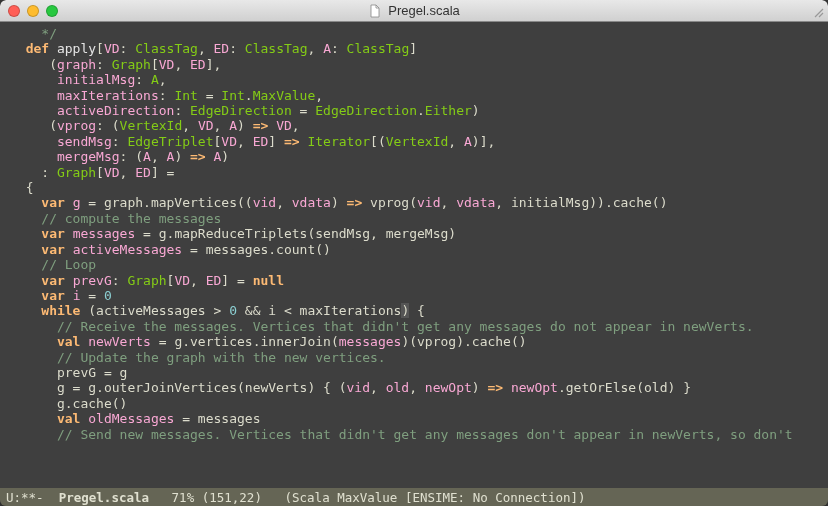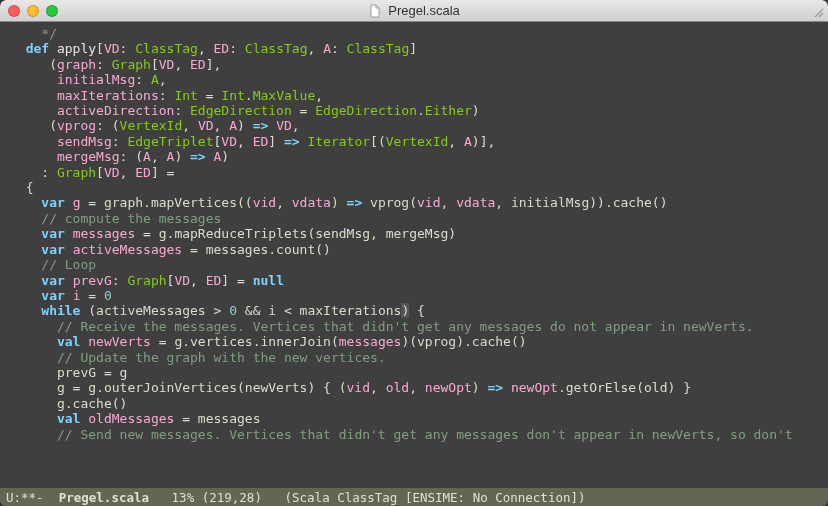--- a/index.html
+++ b/index.html
@@ -34,21 +34,21 @@
   .editor {
     background: #3f3f3f;
     color: #dcdccc;
     padding: 4px 10px 4px 10px;
     height: calc(506px - 22px - 18px);
     overflow: hidden;
     white-space: pre;
     line-height: 15.4px;
   }
   .tok-comment { color: #7f9f7f; }
-  .tok-kw { color: #7dd3fc; font-weight: bold; }
+  .tok-kw { color: #fdba74; font-weight: bold; }
   .tok-fn { color: #e5e5e5; }
   .tok-type { color: #84cc16; }
   .tok-num { color: #8cd0d3; }
   .tok-var { color: #f9a8d4; }
   .tok-default { color: #dcdccc; }
   .cursor-mark { background:#555; }
   .modeline {
     height: 18px;
     background: #656555;
     color: #e0e0d0;
@@ -81,13 +81,13 @@
   </div>
   <div class="resize-icon">
     <svg viewBox="0 0 14 14">
         <path d="M13 5L5 13M13 9L9 13" stroke="#999" stroke-width="1.2" fill="none"></path>
       </svg>
   </div>
 </div>
 
 <div class="editor" id="editor"><div><span class="tok-default">    </span><span class="tok-comment">*/</span></div><div><span class="tok-default">  </span><span class="tok-kw">def</span><span class="tok-default"> </span><span class="tok-fn">apply</span><span class="tok-default">[</span><span class="tok-var">VD</span><span class="tok-default">: </span><span class="tok-type">ClassTag</span><span class="tok-default">, </span><span class="tok-var">ED</span><span class="tok-default">: </span><span class="tok-type">ClassTag</span><span class="tok-default">, </span><span class="tok-var">A</span><span class="tok-default">: </span><span class="tok-type">ClassTag</span><span class="tok-default">]</span></div><div><span class="tok-default">     (</span><span class="tok-var">graph</span><span class="tok-default">: </span><span class="tok-type">Graph</span><span class="tok-default">[</span><span class="tok-var">VD</span><span class="tok-default">, </span><span class="tok-var">ED</span><span class="tok-default">],</span></div><div><span class="tok-default">      </span><span class="tok-var">initialMsg</span><span class="tok-default">: </span><span class="tok-type">A</span><span class="tok-default">,</span></div><div><span class="tok-default">      </span><span class="tok-var">maxIterations</span><span class="tok-default">: </span><span class="tok-type">Int</span><span class="tok-default"> = </span><span class="tok-type">Int</span><span class="tok-default">.</span><span class="tok-type">MaxValue</span><span class="tok-default">,</span></div><div><span class="tok-default">      </span><span class="tok-var">activeDirection</span><span class="tok-default">: </span><span class="tok-type">EdgeDirection</span><span class="tok-default"> = </span><span class="tok-type">EdgeDirection</span><span class="tok-default">.</span><span class="tok-type">Either</span><span class="tok-default">)</span></div><div><span class="tok-default">     (</span><span class="tok-var">vprog</span><span class="tok-default">: (</span><span class="tok-type">VertexId</span><span class="tok-default">, </span><span class="tok-var">VD</span><span class="tok-default">, </span><span class="tok-var">A</span><span class="tok-default">) </span><span class="tok-kw">=&gt;</span><span class="tok-default"> </span><span class="tok-var">VD</span><span class="tok-default">,</span></div><div><span class="tok-default">      </span><span class="tok-var">sendMsg</span><span class="tok-default">: </span><span class="tok-type">EdgeTriplet</span><span class="tok-default">[</span><span class="tok-var">VD</span><span class="tok-default">, </span><span class="tok-var">ED</span><span class="tok-default">] </span><span class="tok-kw">=&gt;</span><span class="tok-default"> </span><span class="tok-type">Iterator</span><span class="tok-default">[(</span><span class="tok-type">VertexId</span><span class="tok-default">, </span><span class="tok-var">A</span><span class="tok-default">)],</span></div><div><span class="tok-default">      </span><span class="tok-var">mergeMsg</span><span class="tok-default">: (</span><span class="tok-var">A</span><span class="tok-default">, </span><span class="tok-var">A</span><span class="tok-default">) </span><span class="tok-kw">=&gt;</span><span class="tok-default"> </span><span class="tok-var">A</span><span class="tok-default">)</span></div><div><span class="tok-default">    : </span><span class="tok-type">Graph</span><span class="tok-default">[</span><span class="tok-var">VD</span><span class="tok-default">, </span><span class="tok-var">ED</span><span class="tok-default">] =</span></div><div><span class="tok-default">  {</span></div><div><span class="tok-default">    </span><span class="tok-kw">var</span><span class="tok-default"> </span><span class="tok-var">g</span><span class="tok-default"> = graph.mapVertices((</span><span class="tok-var">vid</span><span class="tok-default">, </span><span class="tok-var">vdata</span><span class="tok-default">) </span><span class="tok-kw">=&gt;</span><span class="tok-default"> vprog(</span><span class="tok-var">vid</span><span class="tok-default">, </span><span class="tok-var">vdata</span><span class="tok-default">, initialMsg)).cache()</span></div><div><span class="tok-default">    </span><span class="tok-comment">// compute the messages</span></div><div><span class="tok-default">    </span><span class="tok-kw">var</span><span class="tok-default"> </span><span class="tok-var">messages</span><span class="tok-default"> = g.mapReduceTriplets(sendMsg, mergeMsg)</span></div><div><span class="tok-default">    </span><span class="tok-kw">var</span><span class="tok-default"> </span><span class="tok-var">activeMessages</span><span class="tok-default"> = messages.count()</span></div><div><span class="tok-default">    </span><span class="tok-comment">// Loop</span></div><div><span class="tok-default">    </span><span class="tok-kw">var</span><span class="tok-default"> </span><span class="tok-var">prevG</span><span class="tok-default">: </span><span class="tok-type">Graph</span><span class="tok-default">[</span><span class="tok-var">VD</span><span class="tok-default">, </span><span class="tok-var">ED</span><span class="tok-default">] = </span><span class="tok-kw">null</span></div><div><span class="tok-default">    </span><span class="tok-kw">var</span><span class="tok-default"> </span><span class="tok-var">i</span><span class="tok-default"> = </span><span class="tok-num">0</span></div><div><span class="tok-default">    </span><span class="tok-kw">while</span><span class="tok-default"> (activeMessages &gt; </span><span class="tok-num">0</span><span class="tok-default"> &amp;&amp; i &lt; maxIterations</span><span class="tok-default"><span class="cursor-mark">)</span> {</span></div><div><span class="tok-default">      </span><span class="tok-comment">// Receive the messages. Vertices that didn't get any messages do not appear in newVerts.</span></div><div><span class="tok-default">      </span><span class="tok-kw">val</span><span class="tok-default"> </span><span class="tok-var">newVerts</span><span class="tok-default"> = g.vertices.innerJoin(</span><span class="tok-var">messages</span><span class="tok-default">)(vprog).cache()</span></div><div><span class="tok-default">      </span><span class="tok-comment">// Update the graph with the new vertices.</span></div><div><span class="tok-default">      prevG = g</span></div><div><span class="tok-default">      g = g.outerJoinVertices(newVerts) { (</span><span class="tok-var">vid</span><span class="tok-default">, </span><span class="tok-var">old</span><span class="tok-default">, </span><span class="tok-var">newOpt</span><span class="tok-default">) </span><span class="tok-kw">=&gt;</span><span class="tok-default"> </span><span class="tok-var">newOpt</span><span class="tok-default">.getOrElse(old) }</span></div><div><span class="tok-default">      g.cache()</span></div><div><span class="tok-default"></span></div><div><span class="tok-default">      </span><span class="tok-kw">val</span><span class="tok-default"> </span><span class="tok-var">oldMessages</span><span class="tok-default"> = messages</span></div><div><span class="tok-default">      </span><span class="tok-comment">// Send new messages. Vertices that didn't get any messages don't appear in newVerts, so don't</span></div></div>
 
-<div class="modeline"><span>U:**-</span><span>  </span><b>Pregel.scala</b><span>   </span><span>13%</span><span> </span><span>(219,28)</span><span>   </span><span>(Scala ClassTag [ENSIME: No Connection])</span></div>
+<div class="modeline"><span>U:**-</span><span>  </span><b>Pregel.scala</b><span>   </span><span>71%</span><span> </span><span>(151,22)</span><span>   </span><span>(Scala MaxValue [ENSIME: No Connection])</span></div>
 
 </body></html>

